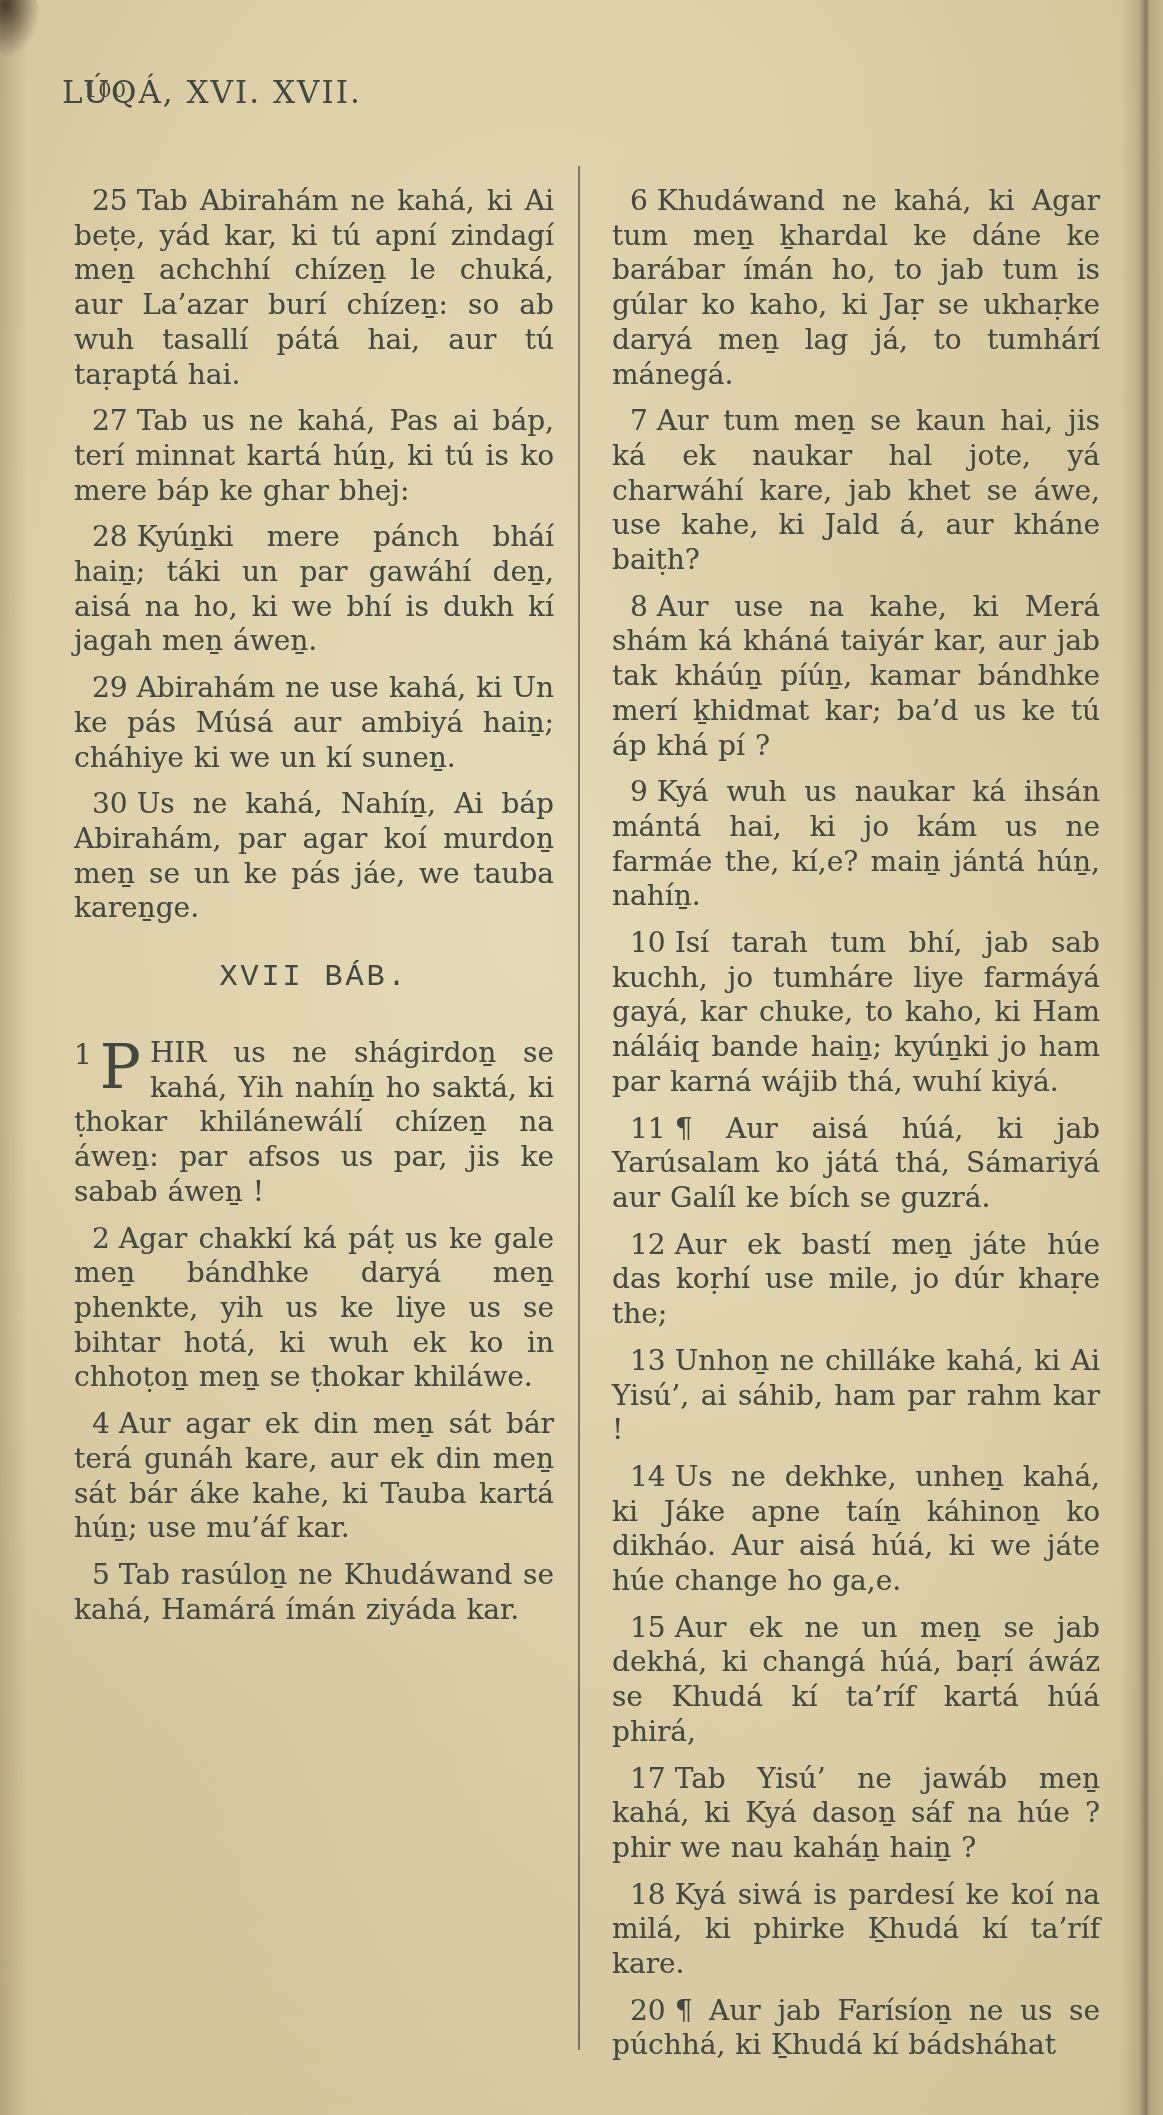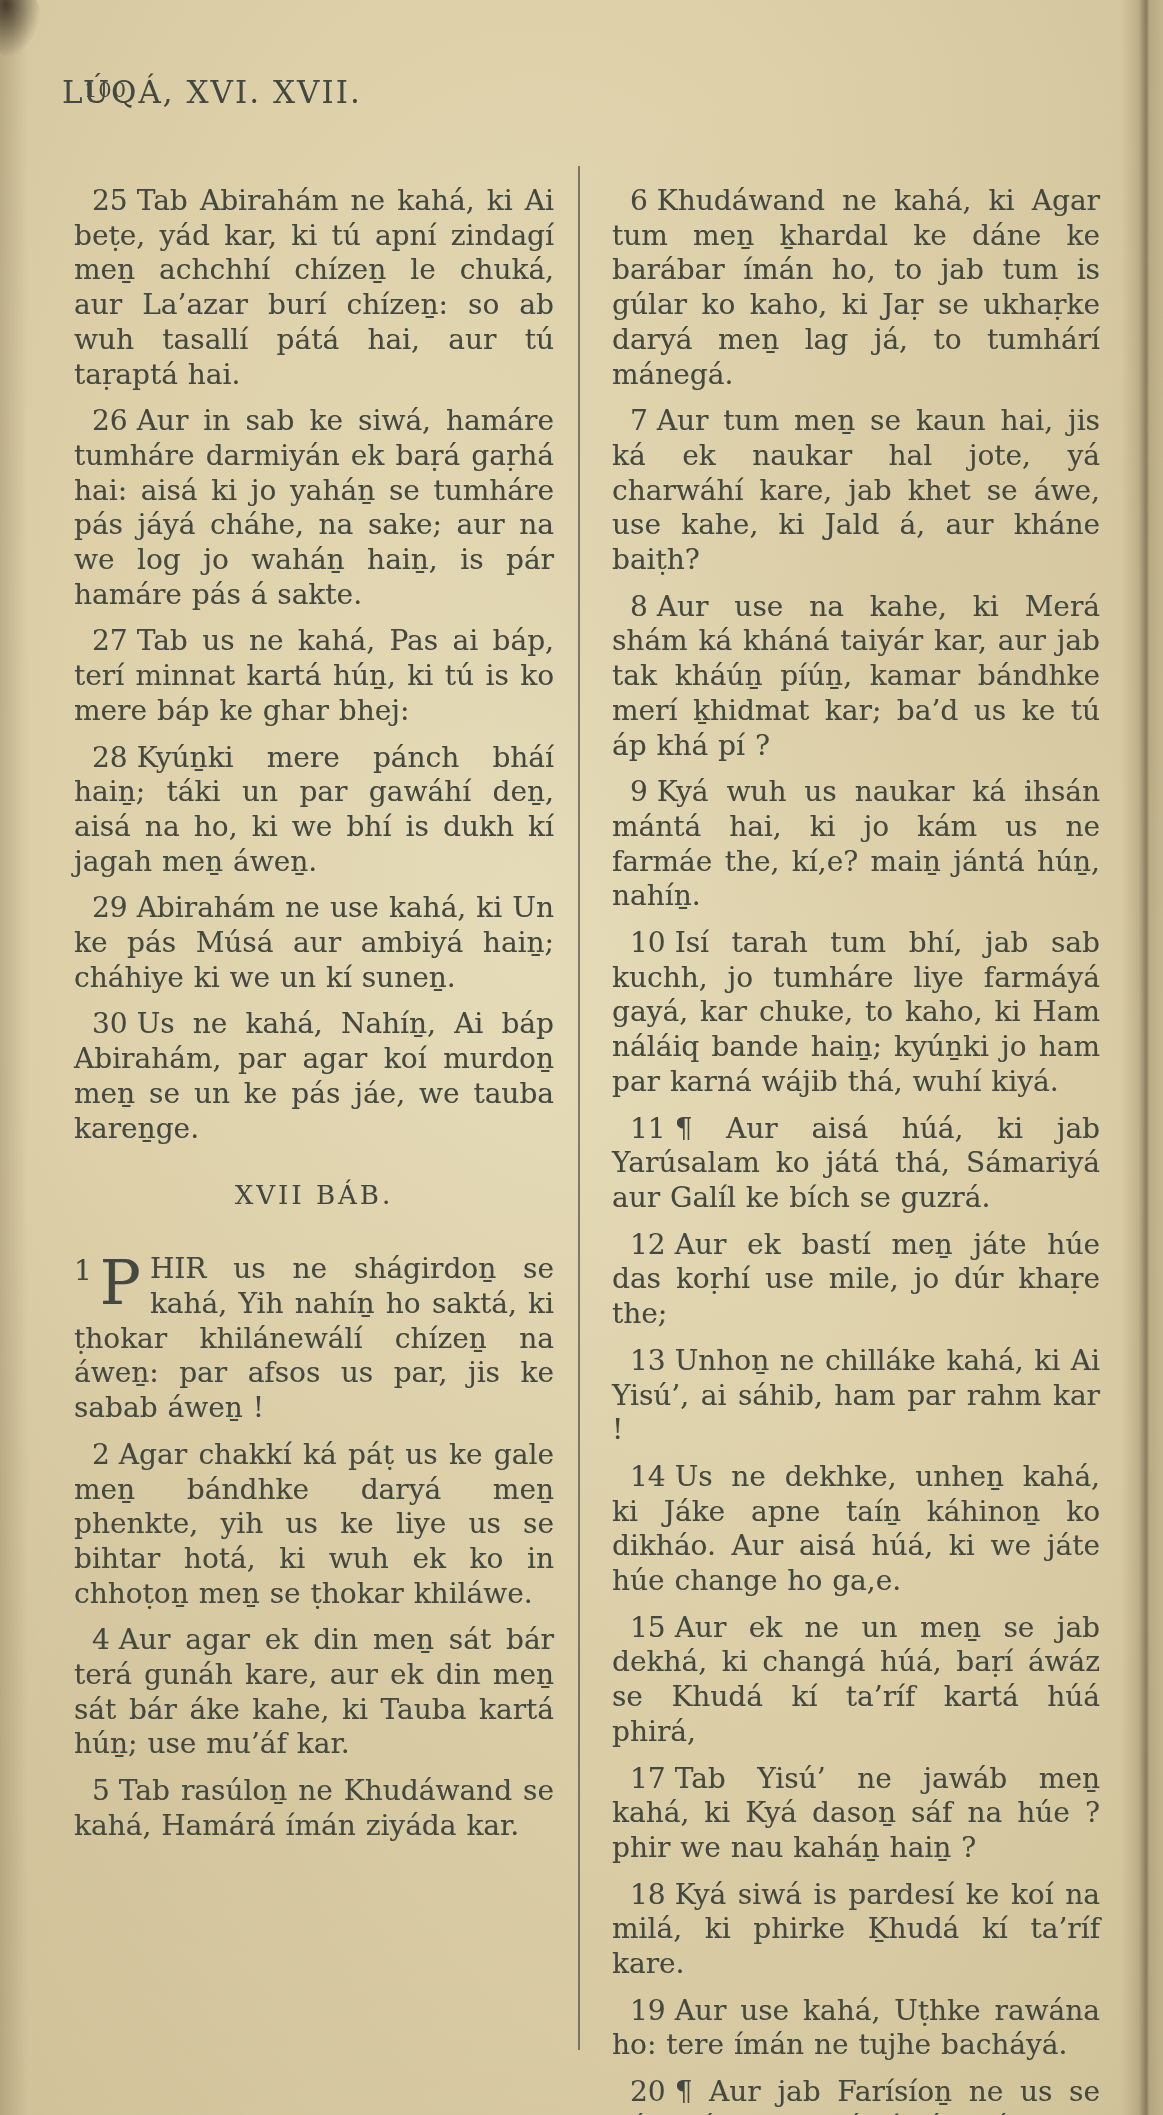--- a/index.html
+++ b/index.html
@@ -23,43 +23,42 @@
   .running-head{position:absolute;left:62px;top:74px;width:1050px;
     font-size:31px;letter-spacing:2px;}
   .col{position:absolute;top:172px;text-align:justify;}
   .col-left{left:62px;width:504px;}
   .col-right{left:600px;width:512px;}
   .col-rule{position:absolute;left:578px;top:166px;width:2px;height:1884px;
     background:rgba(62,66,56,.62);}
   .verse{margin:12px;font-size:28px;line-height:34.7px;text-indent:18px;word-spacing:1px;
     text-shadow:0.3px 0.3px 0 rgba(67,72,64,.25);}
   .vnum{margin-right:9px;}
-  .chapter-heading{margin:34px 0 42px;font-size:26px;letter-spacing:3px;text-align:center;
-    text-indent:0;text-shadow:0.3px 0.3px 0 rgba(67,72,64,.25);}
+  .chapter-heading{margin:34px 0 42px;font-size:30px;letter-spacing:3px;text-align:center;
+    text-indent:0;text-shadow:0.3px 0.3px 0 rgba(67,72,64,.25);font-family:Liberation Mono, monospace;}
   .has-drop{text-indent:0;}
   .dropwrap{float:left;display:flex;align-items:flex-start;padding:2px 9px 0 0;}
   .v1num{font-size:28px;line-height:34.7px;margin-right:8px;}
   .dropP{font-size:61px;line-height:58px;}
 </style>
 </head>
 <body>
 
 <div class="left-edge"></div>
 <div class="gutter"></div>
 <div class="corner-stain"></div>
 
 <div class="pageno">100</div>
 <div class="running-head">LÚQÁ, XVI. XVII.</div>
 
 <div class="col-rule"></div>
 
 <div class="col col-left">
   <div id="left-ch16">
       <p class="verse"><span class="vnum">25</span><span class="vbody">Tab Abirahám ne kahá, ki Ai beṭe, yád kar, ki tú apní zindagí meṉ achchhí chízeṉ le chuká, aur La’azar burí chízeṉ: so ab wuh tasallí pátá hai, aur tú taṛaptá hai.</span></p>
-      <p class="verse"><span class="vnum">26</span><span class="vbody">Aur in sab ke siwá, hamáre tumháre darmiyán ek baṛá gaṛhá hai: aisá ki jo yaháṉ se tumháre pás jáyá cháhe, na sake; aur na we log jo waháṉ haiṉ, is pár hamáre pás á sakte.</span></p>
       <p class="verse"><span class="vnum">27</span><span class="vbody">Tab us ne kahá, Pas ai báp, terí minnat kartá húṉ, ki tú is ko mere báp ke ghar bhej:</span></p>
       <p class="verse"><span class="vnum">28</span><span class="vbody">Kyúṉki mere pánch bháí haiṉ; táki un par gawáhí deṉ, aisá na ho, ki we bhí is dukh kí jagah meṉ áweṉ.</span></p>
       <p class="verse"><span class="vnum">29</span><span class="vbody">Abirahám ne use kahá, ki Un ke pás Músá aur ambiyá haiṉ; cháhiye ki we un kí suneṉ.</span></p>
       <p class="verse"><span class="vnum">30</span><span class="vbody">Us ne kahá, Nahíṉ, Ai báp Abirahám, par agar koí murdoṉ meṉ se un ke pás jáe, we tauba kareṉge.</span></p>
     </div>
   <p class="chapter-heading">XVII BÁB.</p>
   <div id="left-ch17">
       <p class="verse has-drop"><span class="dropwrap">
           <span class="v1num">1</span>
           <span class="dropP">P</span>
@@ -77,16 +76,15 @@
       <p class="verse"><span class="vnum">8</span><span class="vbody">Aur use na kahe, ki Merá shám ká kháná taiyár kar, aur jab tak kháúṉ píúṉ, kamar bándhke merí ḵhidmat kar; ba’d us ke tú áp khá pí ?</span></p>
       <p class="verse"><span class="vnum">9</span><span class="vbody">Kyá wuh us naukar ká ihsán mántá hai, ki jo kám us ne farmáe the, kí,e? maiṉ jántá húṉ, nahíṉ.</span></p>
       <p class="verse"><span class="vnum">10</span><span class="vbody">Isí tarah tum bhí, jab sab kuchh, jo tumháre liye farmáyá gayá, kar chuke, to kaho, ki Ham náláiq bande haiṉ; kyúṉki jo ham par karná wájib thá, wuhí kiyá.</span></p>
       <p class="verse"><span class="vnum">11</span><span class="vbody">¶ Aur aisá húá, ki jab Yarúsalam ko játá thá, Sámariyá aur Galíl ke bích se guzrá.</span></p>
       <p class="verse"><span class="vnum">12</span><span class="vbody">Aur ek bastí meṉ játe húe das koṛhí use mile, jo dúr khaṛe the;</span></p>
       <p class="verse"><span class="vnum">13</span><span class="vbody">Unhoṉ ne chilláke kahá, ki Ai Yisú’, ai sáhib, ham par rahm kar !</span></p>
       <p class="verse"><span class="vnum">14</span><span class="vbody">Us ne dekhke, unheṉ kahá, ki Jáke apne taíṉ káhinoṉ ko dikháo. Aur aisá húá, ki we játe húe change ho ga,e.</span></p>
       <p class="verse"><span class="vnum">15</span><span class="vbody">Aur ek ne un meṉ se jab dekhá, ki changá húá, baṛí áwáz se Khudá kí ta’ríf kartá húá phirá,</span></p>
       <p class="verse"><span class="vnum">17</span><span class="vbody">Tab Yisú’ ne jawáb meṉ kahá, ki Kyá dasoṉ sáf na húe ? phir we nau kaháṉ haiṉ ?</span></p>
       <p class="verse"><span class="vnum">18</span><span class="vbody">Kyá siwá is pardesí ke koí na milá, ki phirke Ḵhudá kí ta’ríf kare.</span></p>
-      <p class="verse"><span class="vnum">19</span><span class="vbody">Aur use kahá, Uṭhke rawána ho: tere ímán ne tujhe bacháyá.</span></p>
       <p class="verse"><span class="vnum">20</span><span class="vbody">¶ Aur jab Farísíoṉ ne us se púchhá, ki Ḵhudá kí bádsháhat</span></p>
     </div>
 </div>
 
 </body></html>

